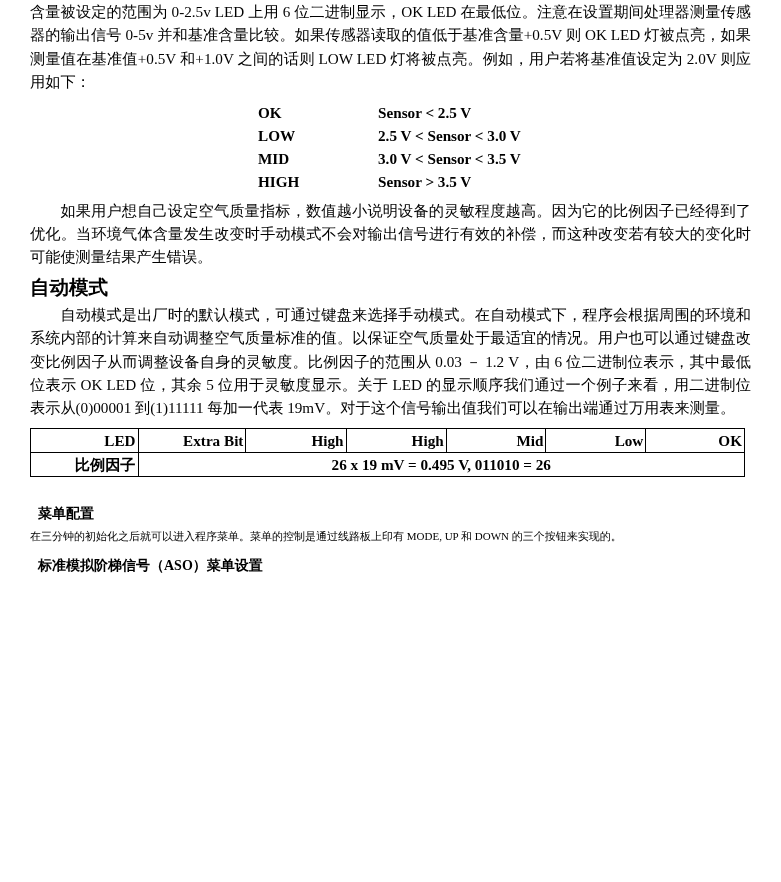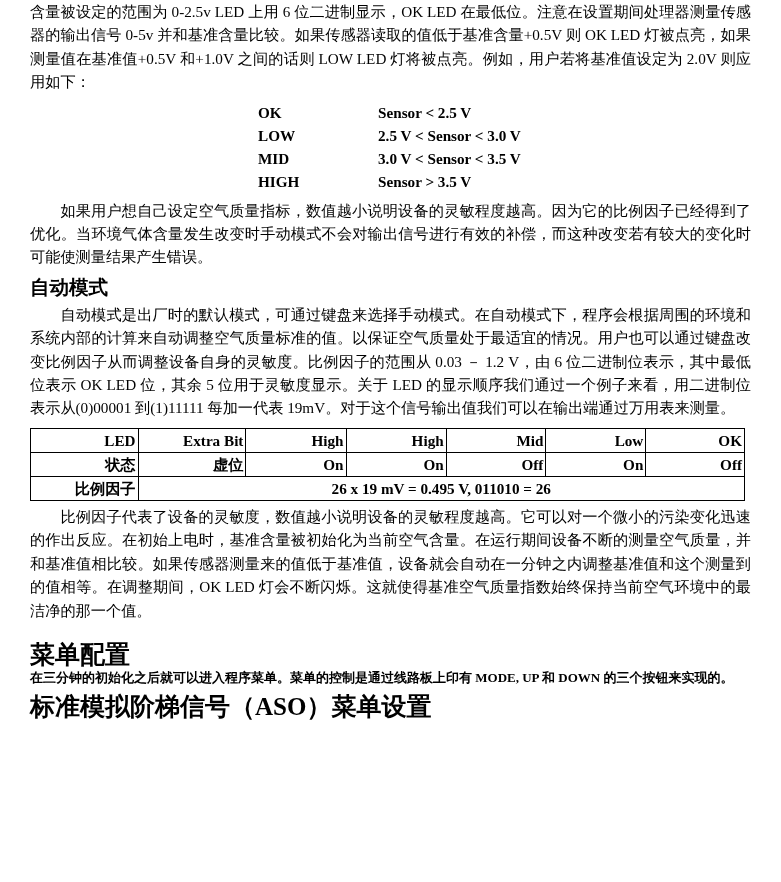--- a/index.html
+++ b/index.html
@@ -52,31 +52,30 @@
     width: 260px;
   }
 
   h2.heading {
     font-size: 19.5px;
     font-weight: bold;
     margin: 6px 0 2px 0;
     line-height: 26px;
   }
   h2.heading2 {
-    font-size: 25px;
+    font-size: 14px;
     font-weight: bold;
-    margin: 8px 0 1px 0;
+    margin: 8px 0 1px 8px;
     line-height: 26px;
   }
   .small-note {
-    font-size: 13px;
+    font-size: 11px;
     line-height: 17px;
     margin: 0 0 2px 0;
     text-align: justify;
-    font-weight: bold;
   }
 
   
   table.ledtable {
     border-collapse: collapse;
     width: 715px;
     margin: 8px 0 4px 0;
     font-size: 15.2px;
     font-weight: bold;
     text-align: center;
@@ -138,36 +137,26 @@
       <tr>
         <td class="c0">LED</td>
         <td class="c1">Extra Bit</td>
         <td class="c2">High</td>
         <td class="c3">High</td>
         <td class="c4">Mid</td>
         <td class="c5">Low</td>
         <td class="c6">OK</td>
       </tr>
       <tr>
-        <td class="c0">状态</td>
-        <td class="c1">虚位</td>
-        <td class="c2">On</td>
-        <td class="c3">On</td>
-        <td class="c4">Off</td>
-        <td class="c5">On</td>
-        <td class="c6">Off</td>
-      </tr>
-      <tr>
         <td class="c0">比例因子</td>
         <td class="wide" colspan="6">26 x 19 mV = 0.495 V, 011010 = 26</td>
       </tr>
     </tbody>
   </table>
 
-  <p class="para indent">比例因子代表了设备的灵敏度，数值越小说明设备的灵敏程度越高。它可以对一个微小的污染变化迅速的作出反应。在初始上电时，基准含量被初始化为当前空气含量。在运行期间设备不断的测量空气质量，并和基准值相比较。如果传感器测量来的值低于基准值，设备就会自动在一分钟之内调整基准值和这个测量到的值相等。在调整期间，OK LED 灯会不断闪烁。这就使得基准空气质量指数始终保持当前空气环境中的最洁净的那一个值。</p>
 
   <div class="spacer-sm"></div>
 
 
   <div class="spacer-sm"></div>
 
 
   <div class="spacer-sm"></div>
 
 

